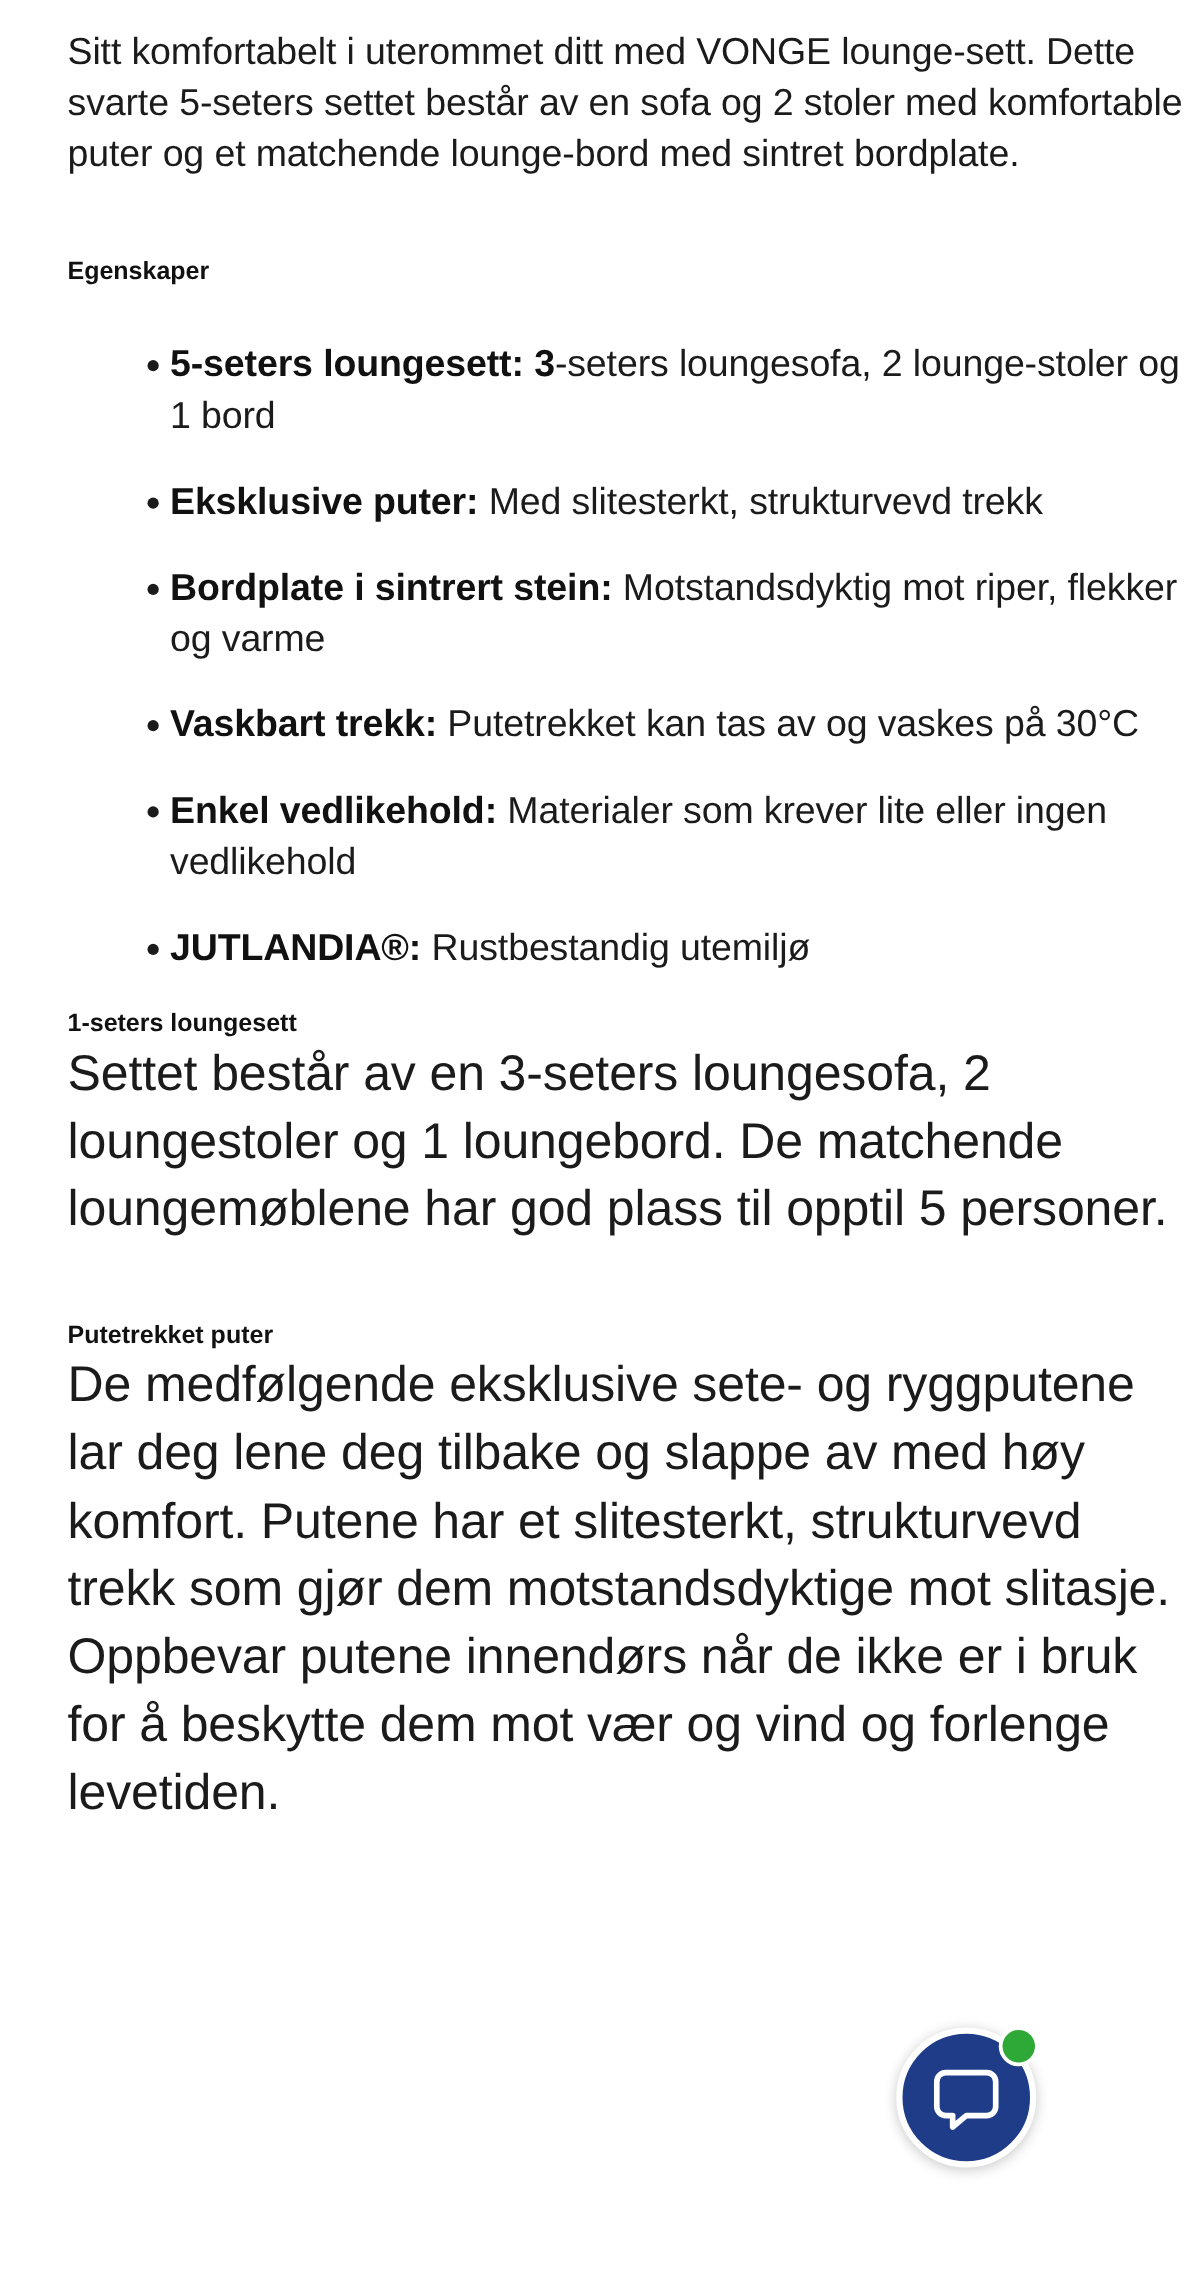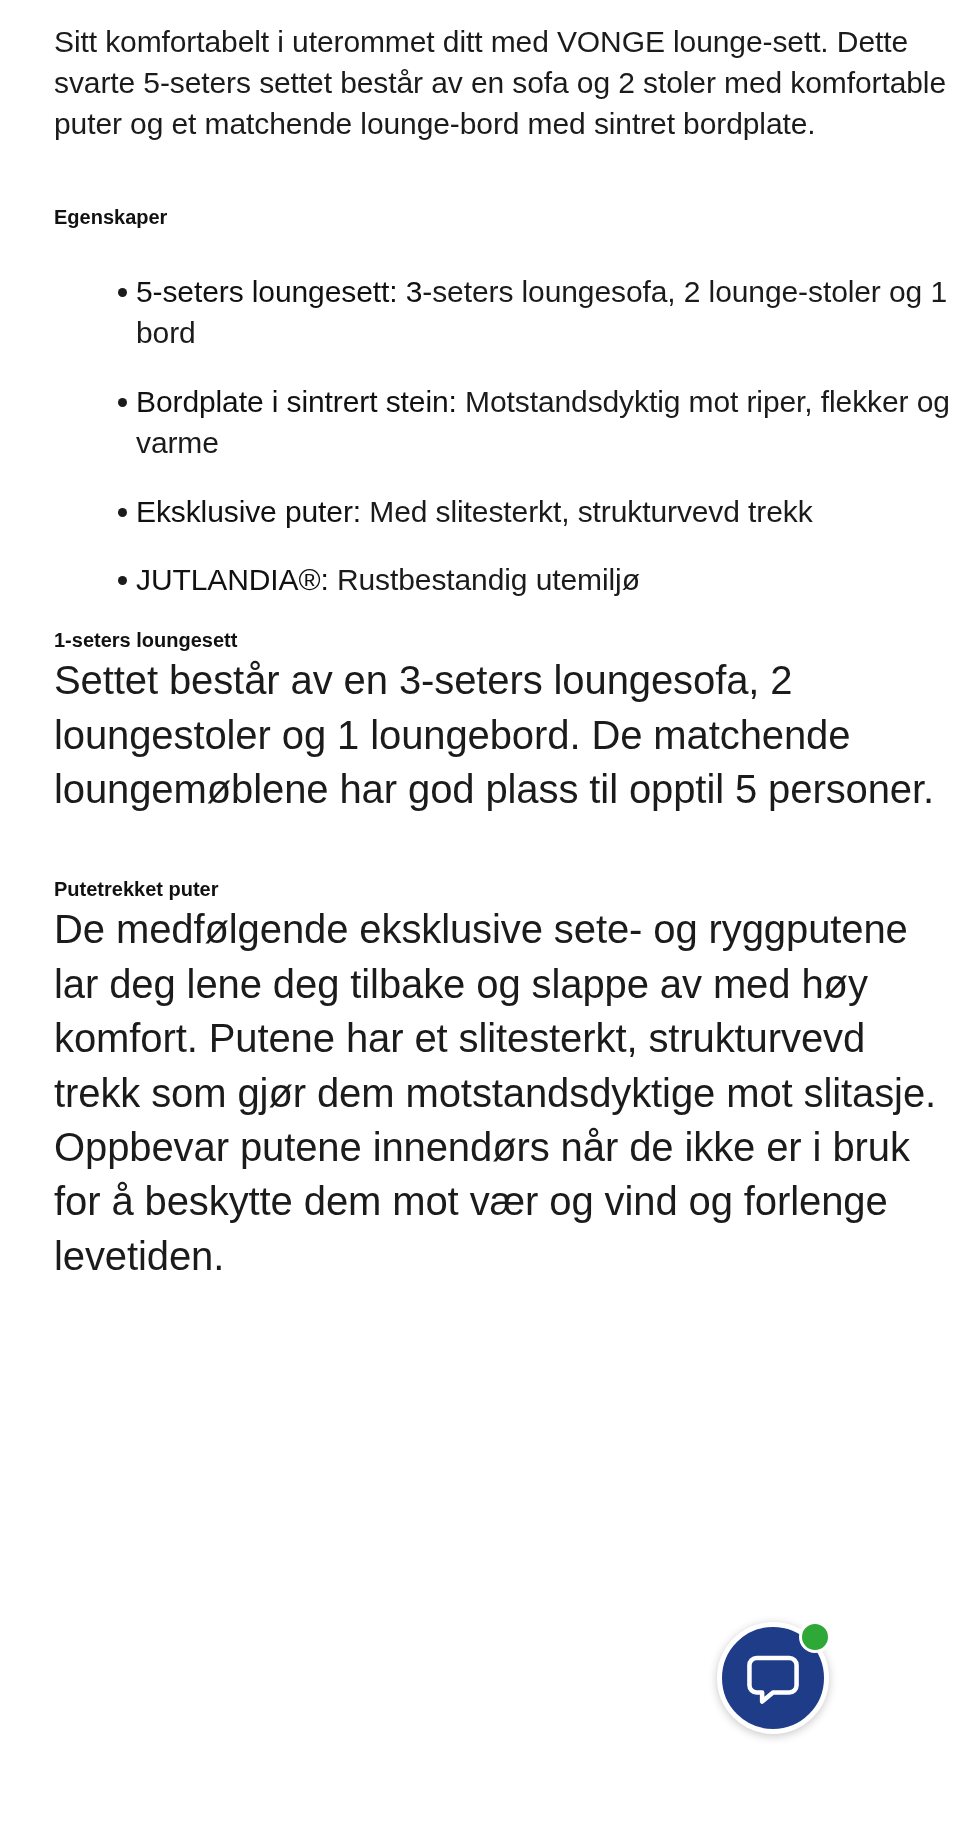--- a/index.html
+++ b/index.html
@@ -69,21 +69,21 @@
     position: absolute;
     left: 64px;
     top: 16px;
     width: 9px;
     height: 9px;
     border-radius: 50%;
     background: #1b1b1b;
   }
 
   .lead {
-    font-weight: normal;
+    font-weight: bold;
     color: #111111;
   }
 
   .body-text {
     font-size: 40px;
     line-height: 1.36;
     letter-spacing: -0.1px;
     margin: 0;
     color: #1b1b1b;
   }
@@ -147,30 +147,38 @@
 
   <ul class="features">
 
     <li>
       <span class="bullet-dot"></span>
       <span class="lead">5-seters loungesett: 3</span><span>-seters loungesofa, 2 lounge-stoler og 1 bord</span>
     </li>
 
     <li>
       <span class="bullet-dot"></span>
+      <span class="lead">Eksklusive puter:</span><span> Med slitesterkt, strukturvevd trekk</span>
+    </li>
+
+    <li>
+      <span class="bullet-dot"></span>
       <span class="lead">Bordplate i sintrert stein:</span><span> Motstandsdyktig mot riper, flekker og varme</span>
     </li>
 
-    <li>
-      <span class="bullet-dot"></span>
-      <span class="lead">Eksklusive puter:</span><span> Med slitesterkt, strukturvevd trekk</span>
-    </li>
-
-
-
+
+    <li>
+      <span class="bullet-dot"></span>
+      <span class="lead">Vaskbart trekk:</span><span> Putetrekket kan tas av og vaskes på 30°C</span>
+    </li>
+
+    <li>
+      <span class="bullet-dot"></span>
+      <span class="lead">Enkel vedlikehold:</span><span> Materialer som krever lite eller ingen vedlikehold</span>
+    </li>
 
     <li>
       <span class="bullet-dot"></span>
       <span class="lead">JUTLANDIA®:</span><span> Rustbestandig utemiljø</span>
     </li>
 
   </ul>
 
   <div class="spacer-sm"></div>
 

